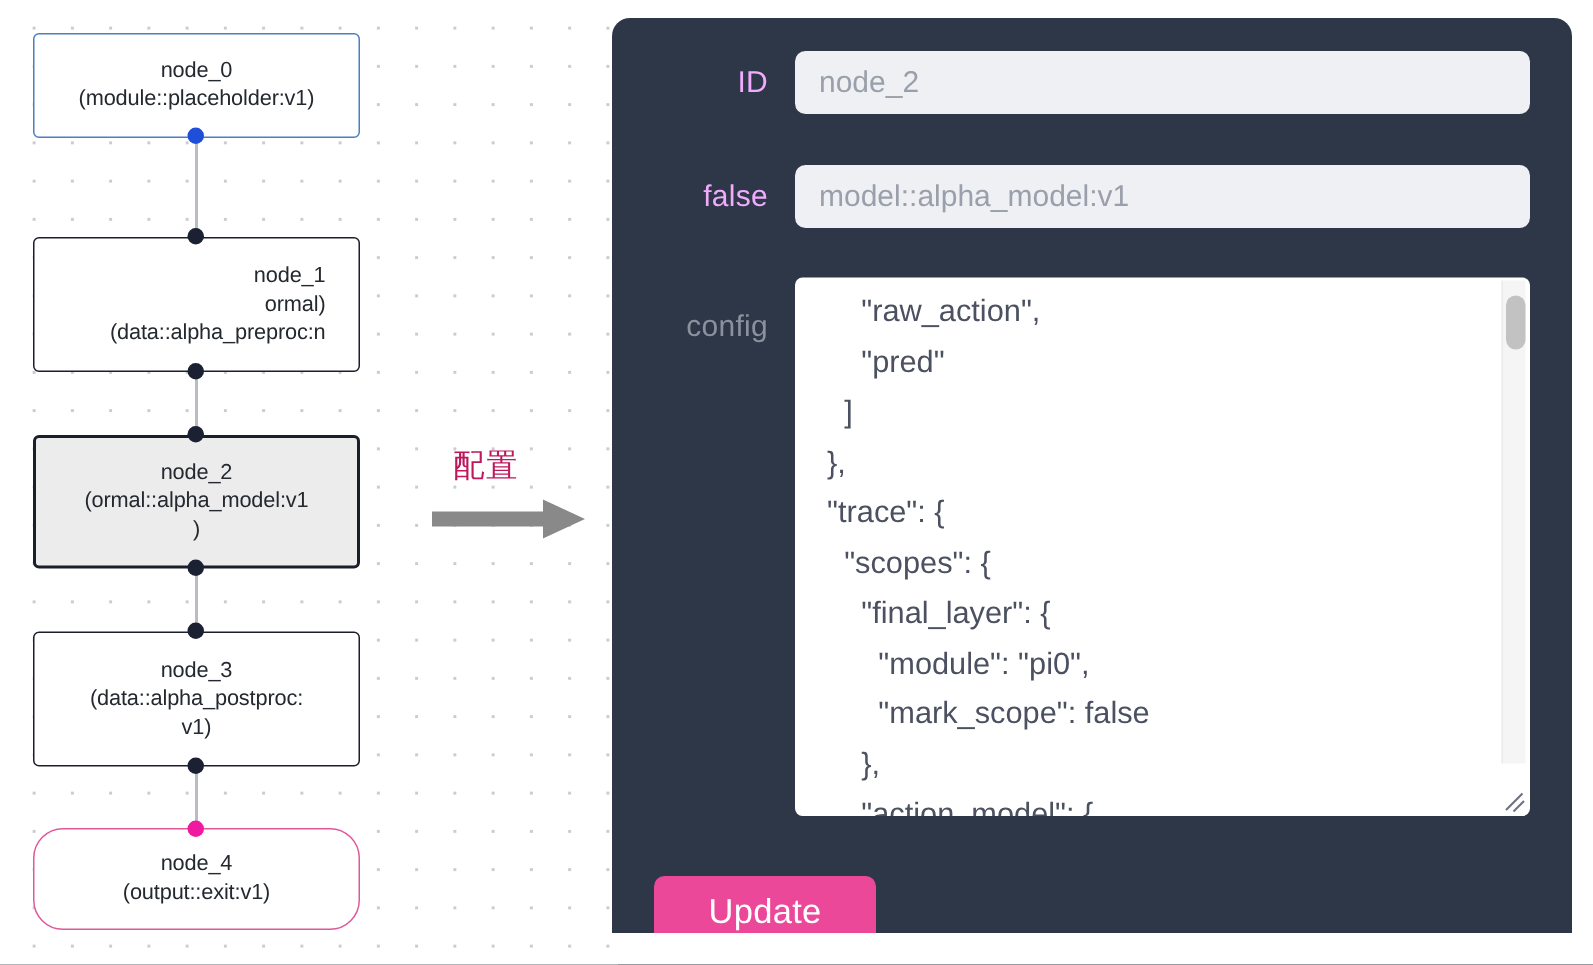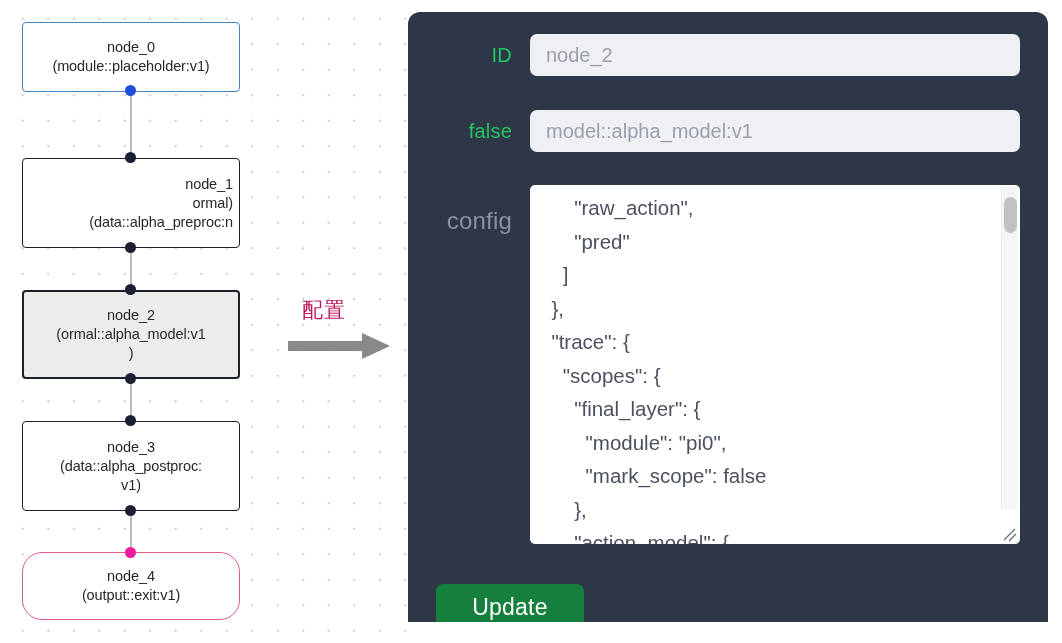--- a/index.html
+++ b/index.html
@@ -37,21 +37,21 @@
     border: 1.6px solid #1a1f2b;
     border-radius: 4px;
     background: #ffffff;
     color: #24292f;
     font-size: 14.5px;
     line-height: 19px;
     text-align: center;
     display: flex;
     align-items: center;
     justify-content: center;
-    padding: 2px 6px;
+    padding: 2px 22px;
     letter-spacing: -0.1px;
   }
   .node .nlabel { display: block; width: 100%; }
   .node .nline1 { display: block; }
   .node .nline2 { display: block; }
 
   .node.n-blue   { border-color: #4a7fc1; }
   .node.n-pink   { border-color: #e0579b; border-radius: 20px; }
   .node.n-sel    { background: #ececec; border-color: #1a1f2b; border-width: 2px; }
 
@@ -117,21 +117,21 @@
     width: 100%;
     height: 42px;
     display: flex;
     align-items: center;
   }
   .field-label {
     width: 122px;
     text-align: right;
     padding-right: 18px;
     box-sizing: border-box;
-    color: #22c55e;
+    color: #f0abfc;
     font-size: 20px;
     letter-spacing: 0.2px;
   }
   .field-input {
     width: 490px;
     height: 42px;
     box-sizing: border-box;
     background: #eef0f4;
     border: none;
     border-radius: 7px;
@@ -149,21 +149,21 @@
     width: 100%;
     display: flex;
     align-items: flex-start;
   }
   #config-label {
     width: 122px;
     text-align: right;
     padding-right: 18px;
     box-sizing: border-box;
     color: #8b919d;
-    font-size: 24px;
+    font-size: 20px;
     padding-top: 22px;
     letter-spacing: 0.2px;
   }
   #config-textarea-wrap {
     position: relative;
     width: 490px;
     height: 359px;
   }
   #config-textarea {
     width: 490px;
@@ -210,21 +210,21 @@
     width: 20px;
     height: 20px;
   }
 
   #update-button {
     position: absolute;
     left: 28px;
     top: 572px;
     width: 148px;
     height: 46px;
-    background: #15803d;
+    background: #ec4899;
     border: none;
     border-radius: 7px;
     color: #ffffff;
     font-size: 23px;
     font-family: "Liberation Sans", sans-serif;
     letter-spacing: 0.2px;
     cursor: pointer;
     text-align: center;
     line-height: 40px;
     padding: 0;

